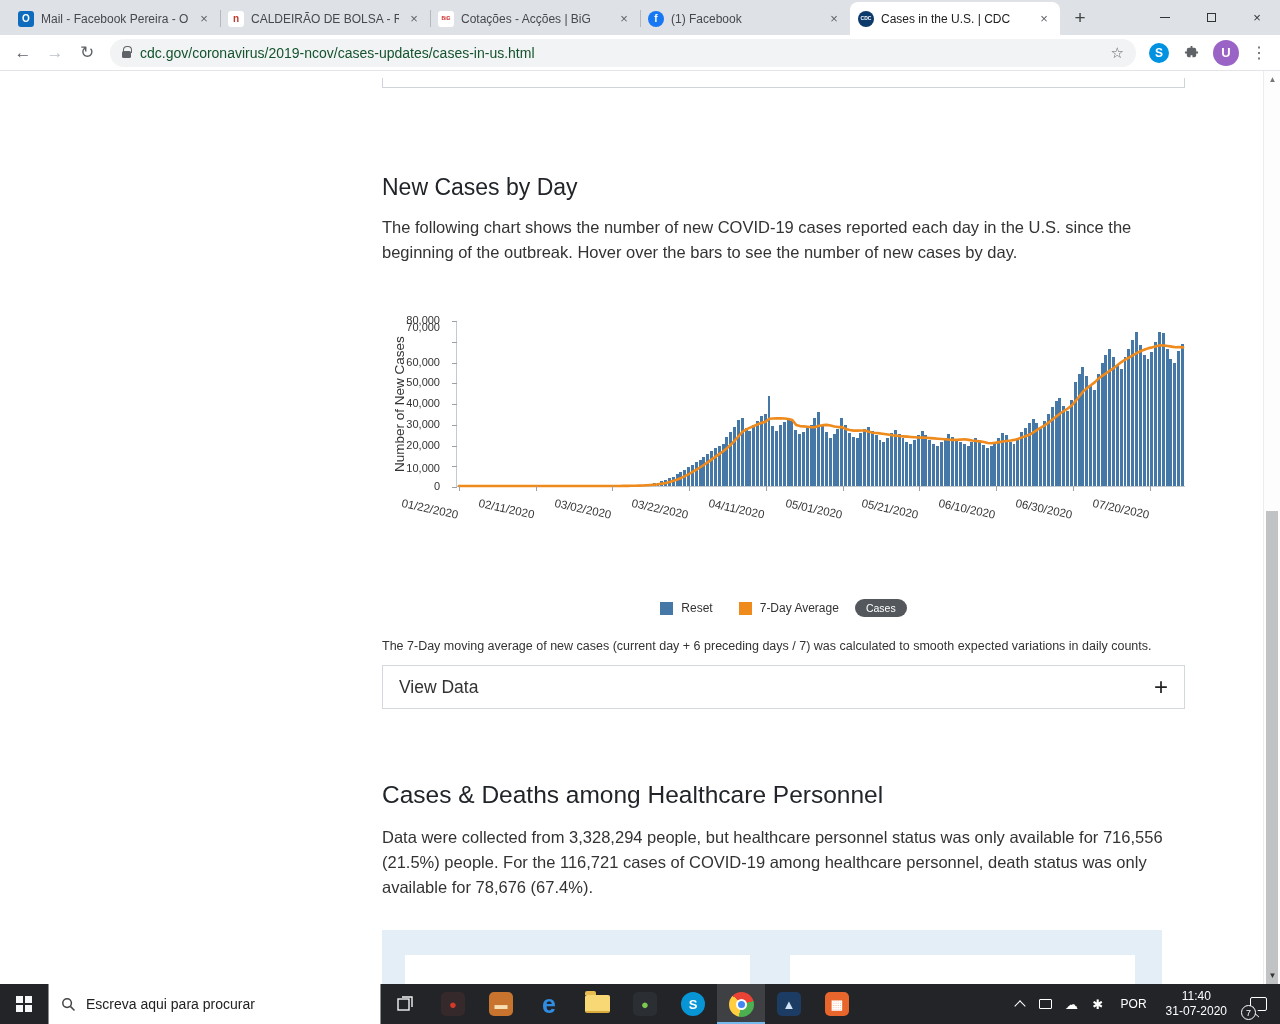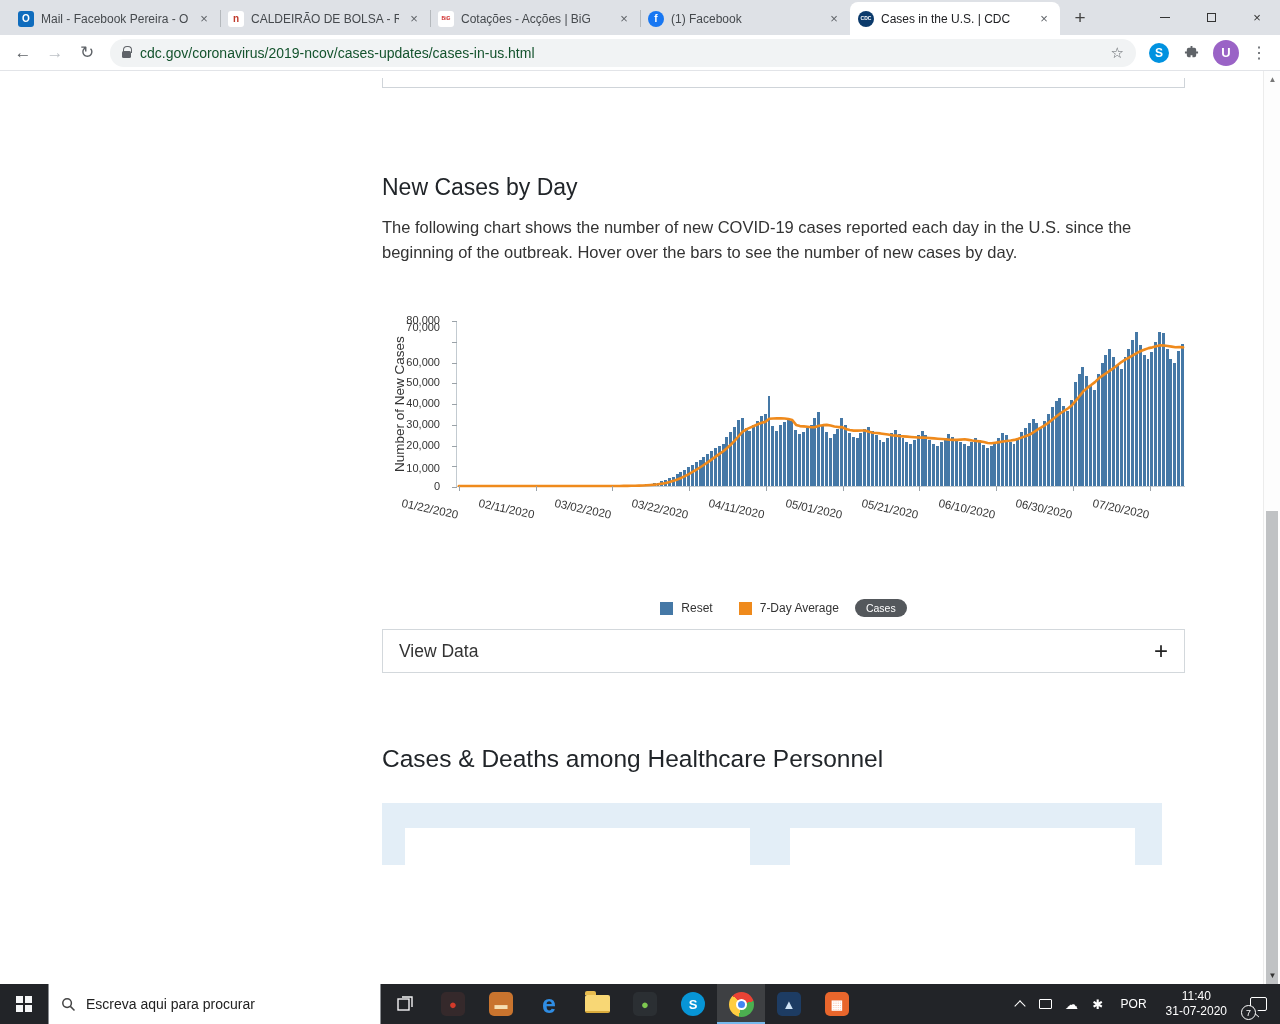--- a/index.html
+++ b/index.html
@@ -449,27 +449,29 @@
 
       <div class="legend">
         <span class="sw" id="sw-cases" style="background: rgb(69, 120, 166);"></span>
         <span>Reset</span>
         <span class="gap"></span>
         <span class="sw" id="sw-avg" style="background: rgb(239, 138, 28);"></span>
         <span>7-Day Average</span>
         <button class="reset">Cases</button>
       </div>
 
+      <p class="footnote">The 7-Day moving average of new cases (current day + 6 preceding days / 7) was calculated to smooth expected variations in daily counts.</p>
 
       <div class="viewdata">
         <span>View Data</span>
         <span class="plus">+</span>
       </div>
 
       <h2 class="s2">Cases &amp; Deaths among Healthcare Personnel</h2>
+      <p class="p2">Data were collected from 3,328,294 people, but healthcare personnel status was only available for 716,556 (21.5%) people. For the 116,721 cases of COVID-19 among healthcare personnel, death status was only available for 78,676 (67.4%).</p>
 
       <div class="bluestrip">
         <div class="card"></div>
         <div class="card"></div>
       </div>
     </div>
   </div>
 
   <div class="taskbar">
     <div class="tb-start">

